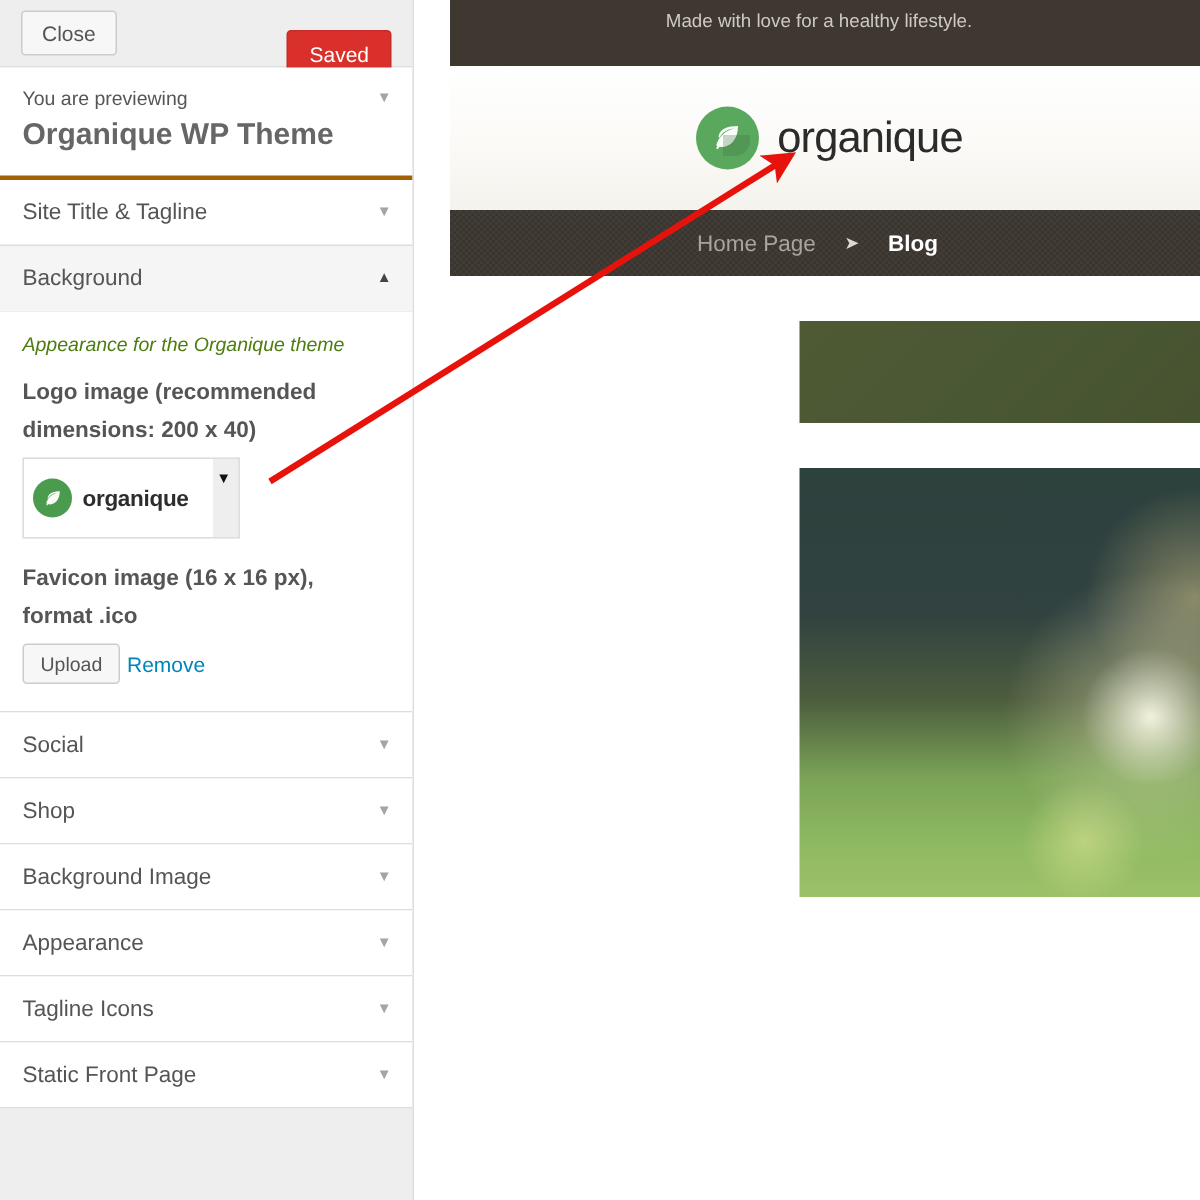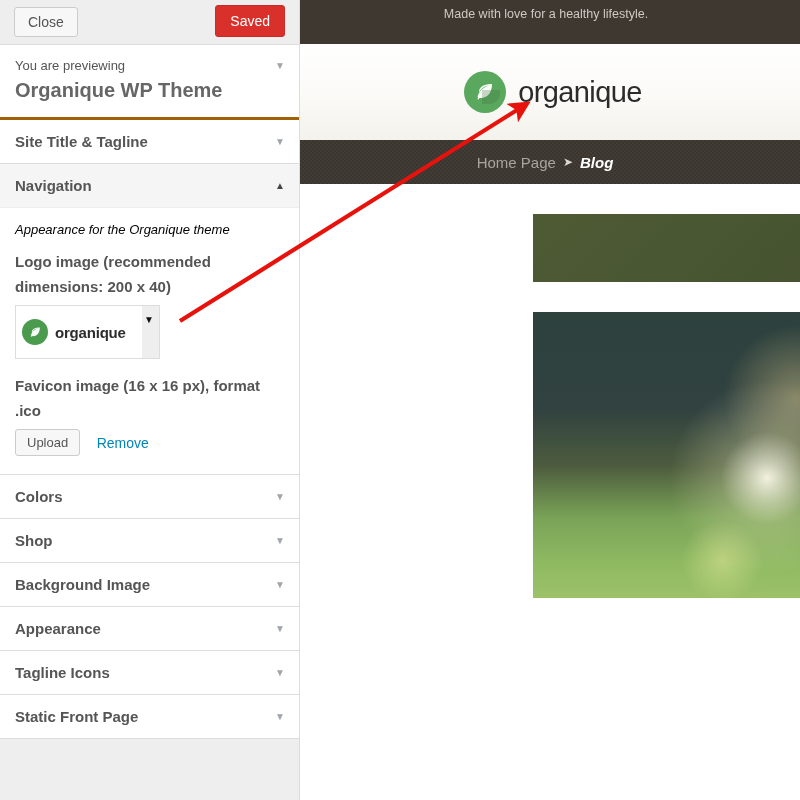--- a/index.html
+++ b/index.html
@@ -12,21 +12,21 @@
   #app {
     position: relative;
     width: 800px; height: 800px;
     overflow: hidden;
   }
 
   
   #sidebar {
     position: absolute;
     left: 0; top: 0;
-    width: 300px; height: 800px;
+    width: 276px; height: 800px;
     background: #eeeeee;
     border-right: 1px solid #ddd;
     box-sizing: border-box;
     overflow: hidden;
   }
   .sb-topbar {
     height: 45px;
     background: #eeeeee;
     border-bottom: 1px solid #ddd;
     position: relative;
@@ -39,21 +39,21 @@
     font-size: 14px;
     color: #555;
     background: #f7f7f7;
     border: 1px solid #ccc;
     border-radius: 3px;
     line-height: 18px;
     cursor: pointer;
   }
   .saved-btn {
     position: absolute;
-    right: 14px; top: 5px;
+    right: 14px; top: 20px;
     padding: 6px 14px;
     font-size: 14px;
     color: #fff;
     background: #d9302c;
     border: 1px solid #c92b27;
     border-radius: 3px;
     line-height: 18px;
     cursor: default;
   }
 
@@ -86,21 +86,21 @@
   .accordion-section {
     background: #fff;
     border-bottom: 1px solid #ddd;
   }
   .accordion-head {
     position: relative;
     height: 43px;
     line-height: 43px;
     padding: 0 50px 0 15px;
     font-size: 15px;
-    font-weight: bold;
+    font-weight: normal;
     color: #555;
     cursor: pointer;
     box-sizing: border-box;
   }
   .accordion-head.open {
     background: #f5f5f5;
   }
   .acc-arrow {
     position: absolute;
     right: 14px; top: 0;
@@ -112,21 +112,21 @@
   .accordion-head.open .acc-arrow { color: #444; }
 
   .accordion-body {
     background: #fff;
     padding: 12px 15px 18px 15px;
     border-top: 1px solid #eee;
   }
   .section-desc {
     font-style: italic;
     font-size: 13px;
-    color: #000000;
+    color: #4d7c0f;
     line-height: 19px;
     margin-bottom: 10px;
   }
   .field-label {
     font-size: 15px;
     font-weight: bold;
     color: #555;
     line-height: 25px;
     margin-bottom: 6px;
   }
@@ -177,21 +177,20 @@
     color: #555;
     background: #f7f7f7;
     border: 1px solid #ccc;
     border-radius: 3px;
     cursor: pointer;
     vertical-align: middle;
     text-align: center;
   }
   .remove-link {
     display: inline-block;
-    margin-left: 12px;
     font-size: 14px;
     color: #0085ba;
     cursor: pointer;
     vertical-align: middle;
   }
 
   
   #preview {
     position: absolute;
     left: 300px; top: 0;
@@ -250,24 +249,25 @@
     background-image:
       linear-gradient(45deg, rgba(255,255,255,0.035) 25%, transparent 25%, transparent 75%, rgba(255,255,255,0.035) 75%),
       linear-gradient(45deg, rgba(255,255,255,0.035) 25%, transparent 25%, transparent 75%, rgba(255,255,255,0.035) 75%);
     background-size: 4px 4px;
     background-position: 0 0, 2px 2px;
     display: flex;
     align-items: center;
     justify-content: center;
     padding-right: 10px;
     box-sizing: border-box;
+    gap: 12px;
   }
   .crumb-home { color: #a9a49d; font-size: 15px; }
   .crumb-sep  { color: #ddd8d0; font-size: 12px; margin: 0 7px; }
-  .crumb-cur  { color: #ffffff; font-size: 15px; font-weight: bold; font-style: italic; }
+  .crumb-cur  { color: #ffffff; font-size: 15px; font-weight: bold; }
 
   .content-area { padding: 0; position: relative; }
   .media-block-1 {
     position: absolute;
     left: 233px; top: 30px;
     width: 300px; height: 68px;
     background: linear-gradient(135deg, #4d5a33 0%, #4a5733 50%, #46522f 100%);
   }
   .media-block-2 {
     position: absolute;
@@ -309,21 +309,21 @@
 
     <div class="accordion-section">
       <div class="accordion-head">
         <span>Site Title &amp; Tagline</span>
         <span class="acc-arrow">▼</span>
       </div>
     </div>
 
     <div class="accordion-section">
       <div class="accordion-head open">
-        <span>Navigation</span>
+        <span>Background</span>
         <span class="acc-arrow">▲</span>
       </div>
       <div class="accordion-body">
         <div class="section-desc">Appearance for the Organique theme</div>
 
         <div class="field-label">Logo image (recommended dimensions: 200 x 40)</div>
 
         <div class="upload-widget">
           <div class="upload-widget-inner">
             <span class="logo-mark">
@@ -342,21 +342,21 @@
 
         <div>
           <span class="upload-btn">Upload</span>
           <span class="remove-link">Remove</span>
         </div>
       </div>
     </div>
 
     <div class="accordion-section">
       <div class="accordion-head">
-        <span>Colors</span>
+        <span>Social</span>
         <span class="acc-arrow">▼</span>
       </div>
     </div>
 
     <div class="accordion-section">
       <div class="accordion-head">
         <span>Shop</span>
         <span class="acc-arrow">▼</span>
       </div>
     </div>

